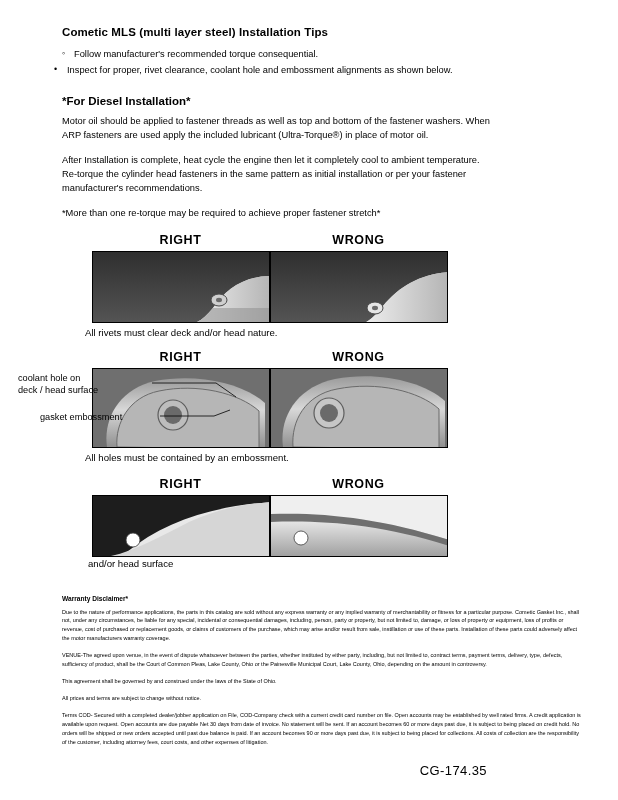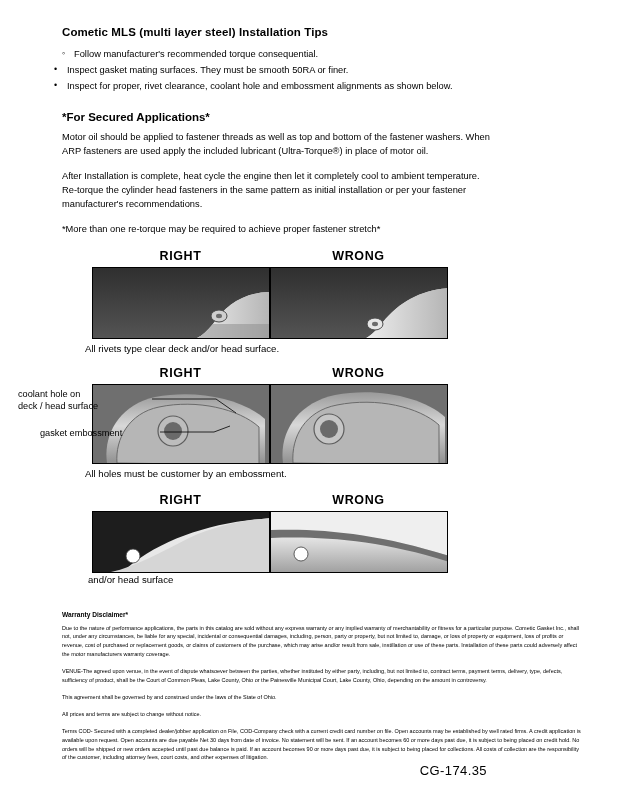--- a/index.html
+++ b/index.html
@@ -179,25 +179,24 @@
 <body>
 
 <div class="page">
 
   <h1 class="title">Cometic MLS (multi layer steel) Installation Tips</h1>
 
   <ul class="bullets">
     <li>Follow manufacturer's recommended torque consequential.</li>
   </ul>
   <ul class="subbullets">
-    <li>Inspect gasket mating surfaces.  They must be smooth 50RA or finer.</li>
     <li>Inspect for proper, rivet clearance, coolant hole and embossment alignments as shown below.</li>
   </ul>
 
-  <h2 class="subtitle">*For Secured Applications*</h2>
+  <h2 class="subtitle">*For Diesel Installation*</h2>
   <p class="para">Motor oil should be applied to fastener threads as well as top and bottom of the fastener washers. When ARP fasteners are used apply the included lubricant (Ultra-Torque®) in place of motor oil.</p>
   <p class="para">After Installation is complete, heat cycle the engine then let it completely cool to ambient temperature. Re-torque the cylinder head fasteners in the same pattern as initial installation or per your fastener manufacturer's recommendations.</p>
   <p class="note">*More than one re-torque may be required to achieve proper fastener stretch*</p>
 
   <div class="figures">
 
     <div class="fig-block">
       <div class="fig-row">
         <div class="fig-col">
           <div class="fig-label">RIGHT</div>
@@ -234,21 +233,21 @@
               <rect x="0" y="0" width="178" height="72" fill="#d5d5d5"></rect>
               <path d="M0,0 L178,0 L178,20 C150,22 128,34 112,54 C104,64 96,72 88,72 L0,72 Z" fill="url(#gdark)"></path>
               <path d="M178,20 C150,22 128,34 112,54 C104,64 96,72 88,72 L178,72 Z" fill="url(#g2)"></path>
               <ellipse cx="104" cy="56" rx="8" ry="6" fill="#e6e6e6" stroke="#4a4a4a" stroke-width="1"></ellipse>
               <ellipse cx="104" cy="56" rx="3" ry="2.2" fill="#6b6b6b"></ellipse>
             </svg>
           </div>
         </div>
       </div>
       <div class="cap-wrap">
-        <div class="fig-caption">All rivets type clear deck and/or head surface.</div>
+        <div class="fig-caption">All rivets must clear deck and/or head nature.</div>
       </div>
     </div>
 
     <div class="fig-block" style="margin-top:12px;">
       <div class="fig-row">
         <div class="fig-col">
           <div class="fig-label">RIGHT</div>
           <div class="fig-img tall">
             <svg viewBox="0 0 178 80" width="178" height="80" preserveAspectRatio="none">
               <defs>
@@ -275,21 +274,21 @@
               <path d="M0,0 L178,0 L178,80 L0,80 Z" fill="#6f6f6f"></path>
               <path d="M12,78 C8,48 26,18 64,10 C106,2 152,12 174,32 L174,80 Z" fill="url(#g3)"></path>
               <path d="M22,78 C20,52 34,26 66,20 C106,12 148,22 168,40 L168,80 Z" fill="#b6b6b6" stroke="#6a6a6a" stroke-width="1"></path>
               <circle cx="58" cy="44" r="15" fill="#c6c6c6" stroke="#5d5d5d" stroke-width="1.2"></circle>
               <circle cx="58" cy="44" r="9" fill="#6a6a6a"></circle>
             </svg>
           </div>
         </div>
       </div>
       <div class="cap-wrap">
-        <div class="fig-caption">All holes must be customer by an embossment.</div>
+        <div class="fig-caption">All holes must be contained by an embossment.</div>
       </div>
 
       <div class="callouts">
         <div class="callout-text" style="left:-26px; top:22px;">coolant hole on</div>
         <div class="callout-text" style="left:-26px; top:34px;text-align:center;">deck / head surface</div>
         <div class="callout-text" style="left:-4px; top:61px;">gasket embossment</div>
         <svg style="position:absolute; left:0; top:0;" width="530" height="120">
           <line x1="108" y1="33" x2="172" y2="33" stroke="#000" stroke-width="0.8"></line>
           <line x1="172" y1="33" x2="192" y2="47" stroke="#000" stroke-width="0.8"></line>
           <line x1="116" y1="66" x2="170" y2="66" stroke="#000" stroke-width="0.8"></line>

